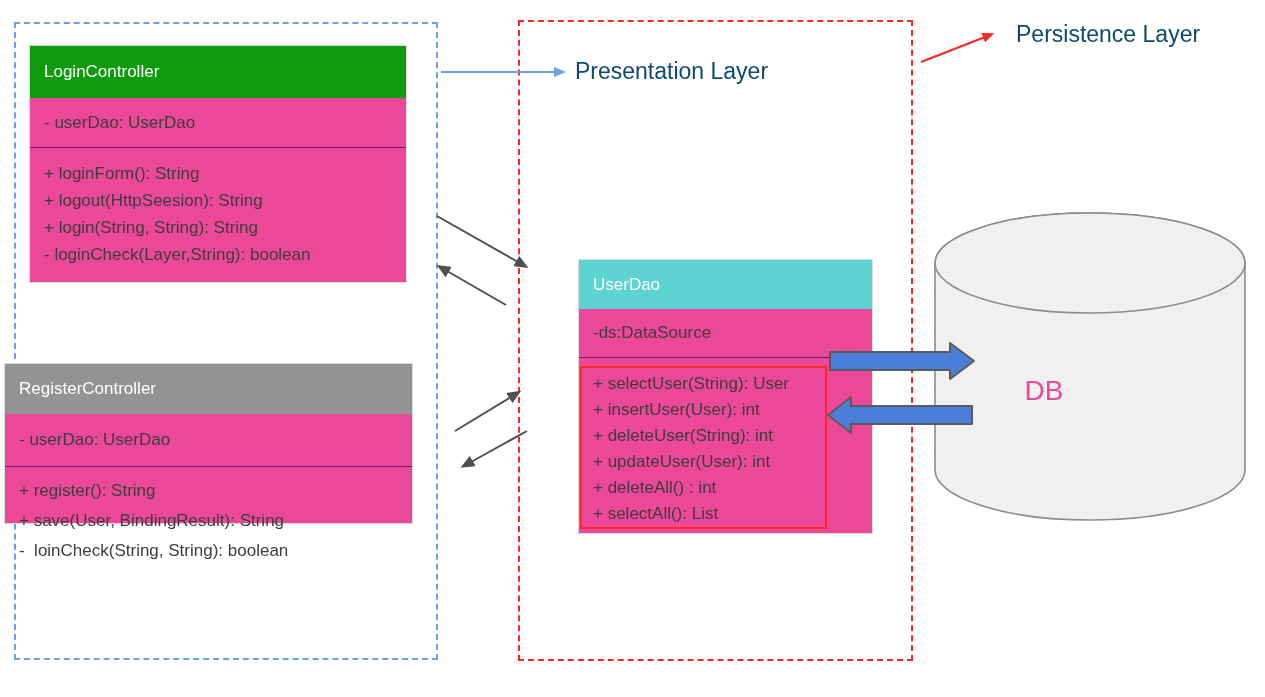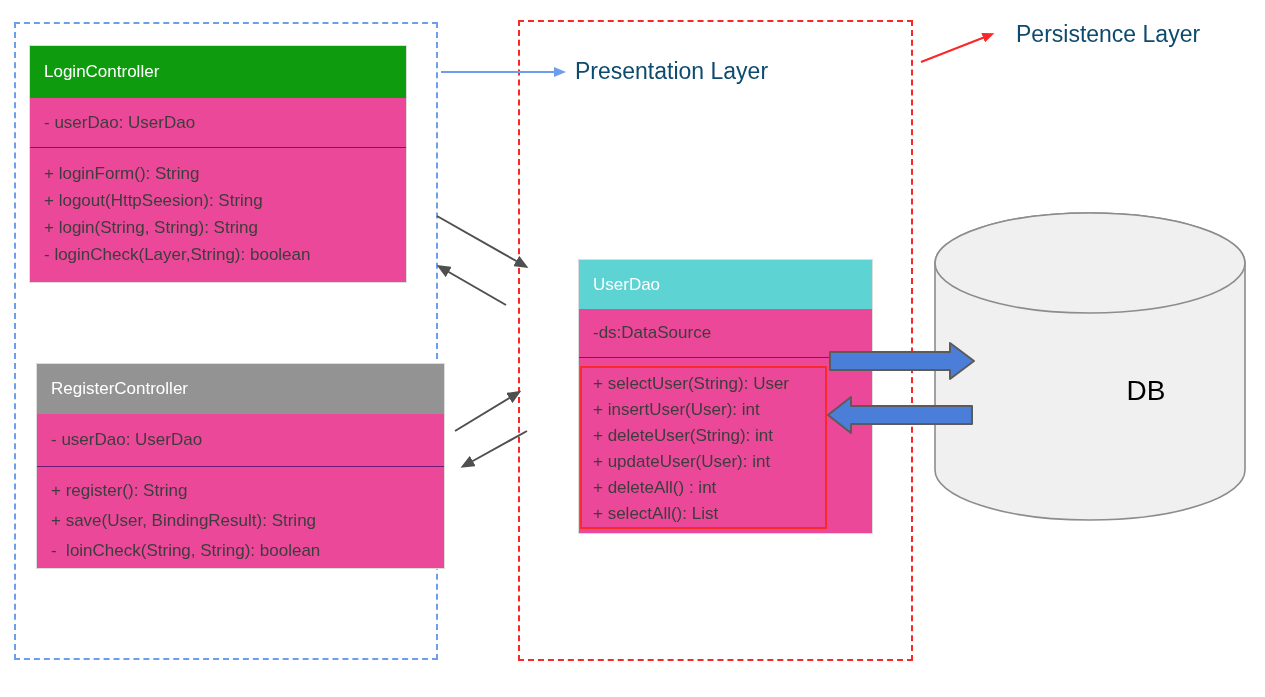--- a/index.html
+++ b/index.html
@@ -49,21 +49,21 @@
   }
   .uml-methods { padding-left: 14px; }
   .uml-methods .m { white-space: pre; }
 
   .login-controller { left: 29px; top: 45px; width: 378px; height: 238px; }
   .login-controller .uml-header { height: 52px; }
   .login-controller .uml-attrs { height: 50px; }
   .login-controller .uml-methods { padding-top: 12px; }
   .login-controller .uml-methods .m { line-height: 27px; }
 
-  .register-controller { left: 36px; top: 363px; width: 409px; height: 206px; }
+  .register-controller { left: 4px; top: 363px; width: 409px; height: 161px; }
   .register-controller .uml-header { height: 50px; }
   .register-controller .uml-attrs { height: 53px; }
   .register-controller .uml-methods { padding-top: 9px; }
   .register-controller .uml-methods .m { line-height: 30px; }
 
   .user-dao { left: 578px; top: 223px; width: 295px; height: 275px; margin-top: 36px; }
   .user-dao .uml-header { height: 49px; }
   .user-dao .uml-attrs { height: 49px; }
   .user-dao .uml-methods { padding-top: 13px; }
   .user-dao .uml-methods .m { line-height: 26px; }
@@ -82,25 +82,25 @@
     font-size: 23px;
     color: #0c4a6e;
     white-space: nowrap;
     z-index: 6;
   }
   .presentation-label { left: 575px; top: 58px; }
   .persistence-label { left: 1016px; top: 21px; }
 
   .db-label {
     position: absolute;
-    left: 1116px; top: 375px;
+    left: 1014px; top: 375px;
     width: 60px;
     text-align: center;
     font-size: 28px;
-    color: #000000;
+    color: #ec4899;
     z-index: 6;
   }
 
   
   .overlay {
     position: absolute;
     left: 0; top: 0;
     width: 1265px; height: 697px;
     z-index: 5;
     pointer-events: none;

